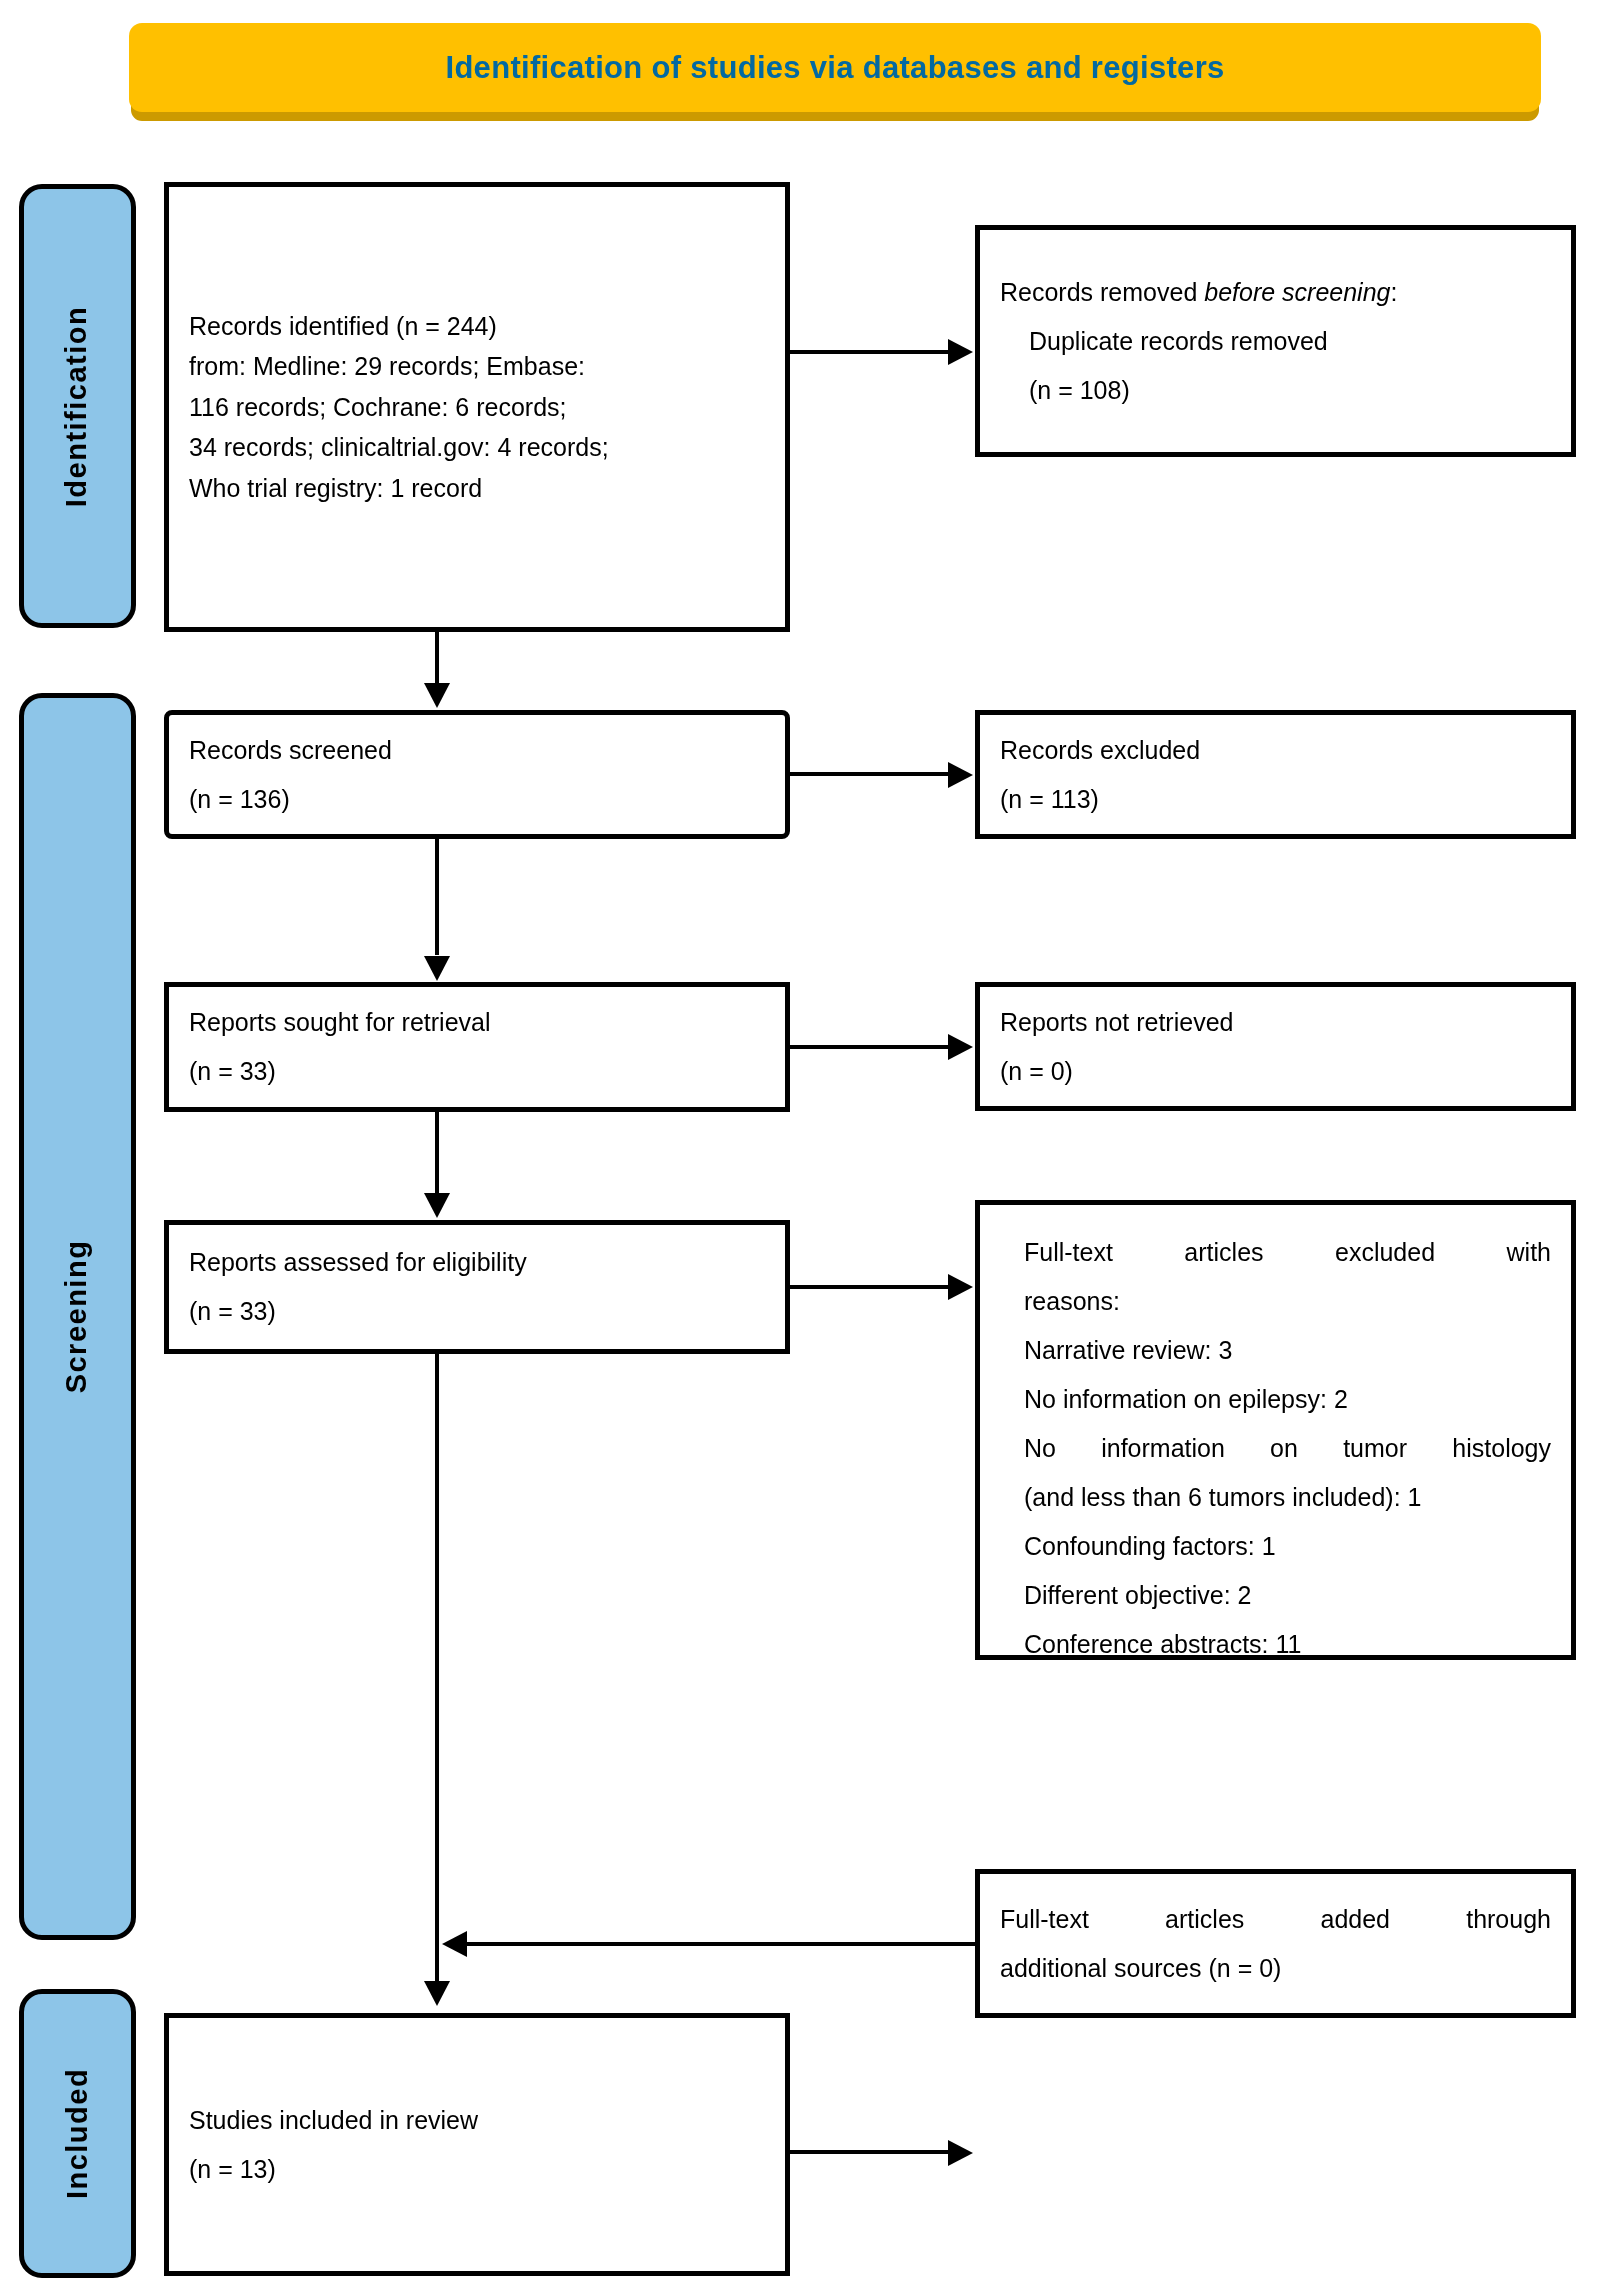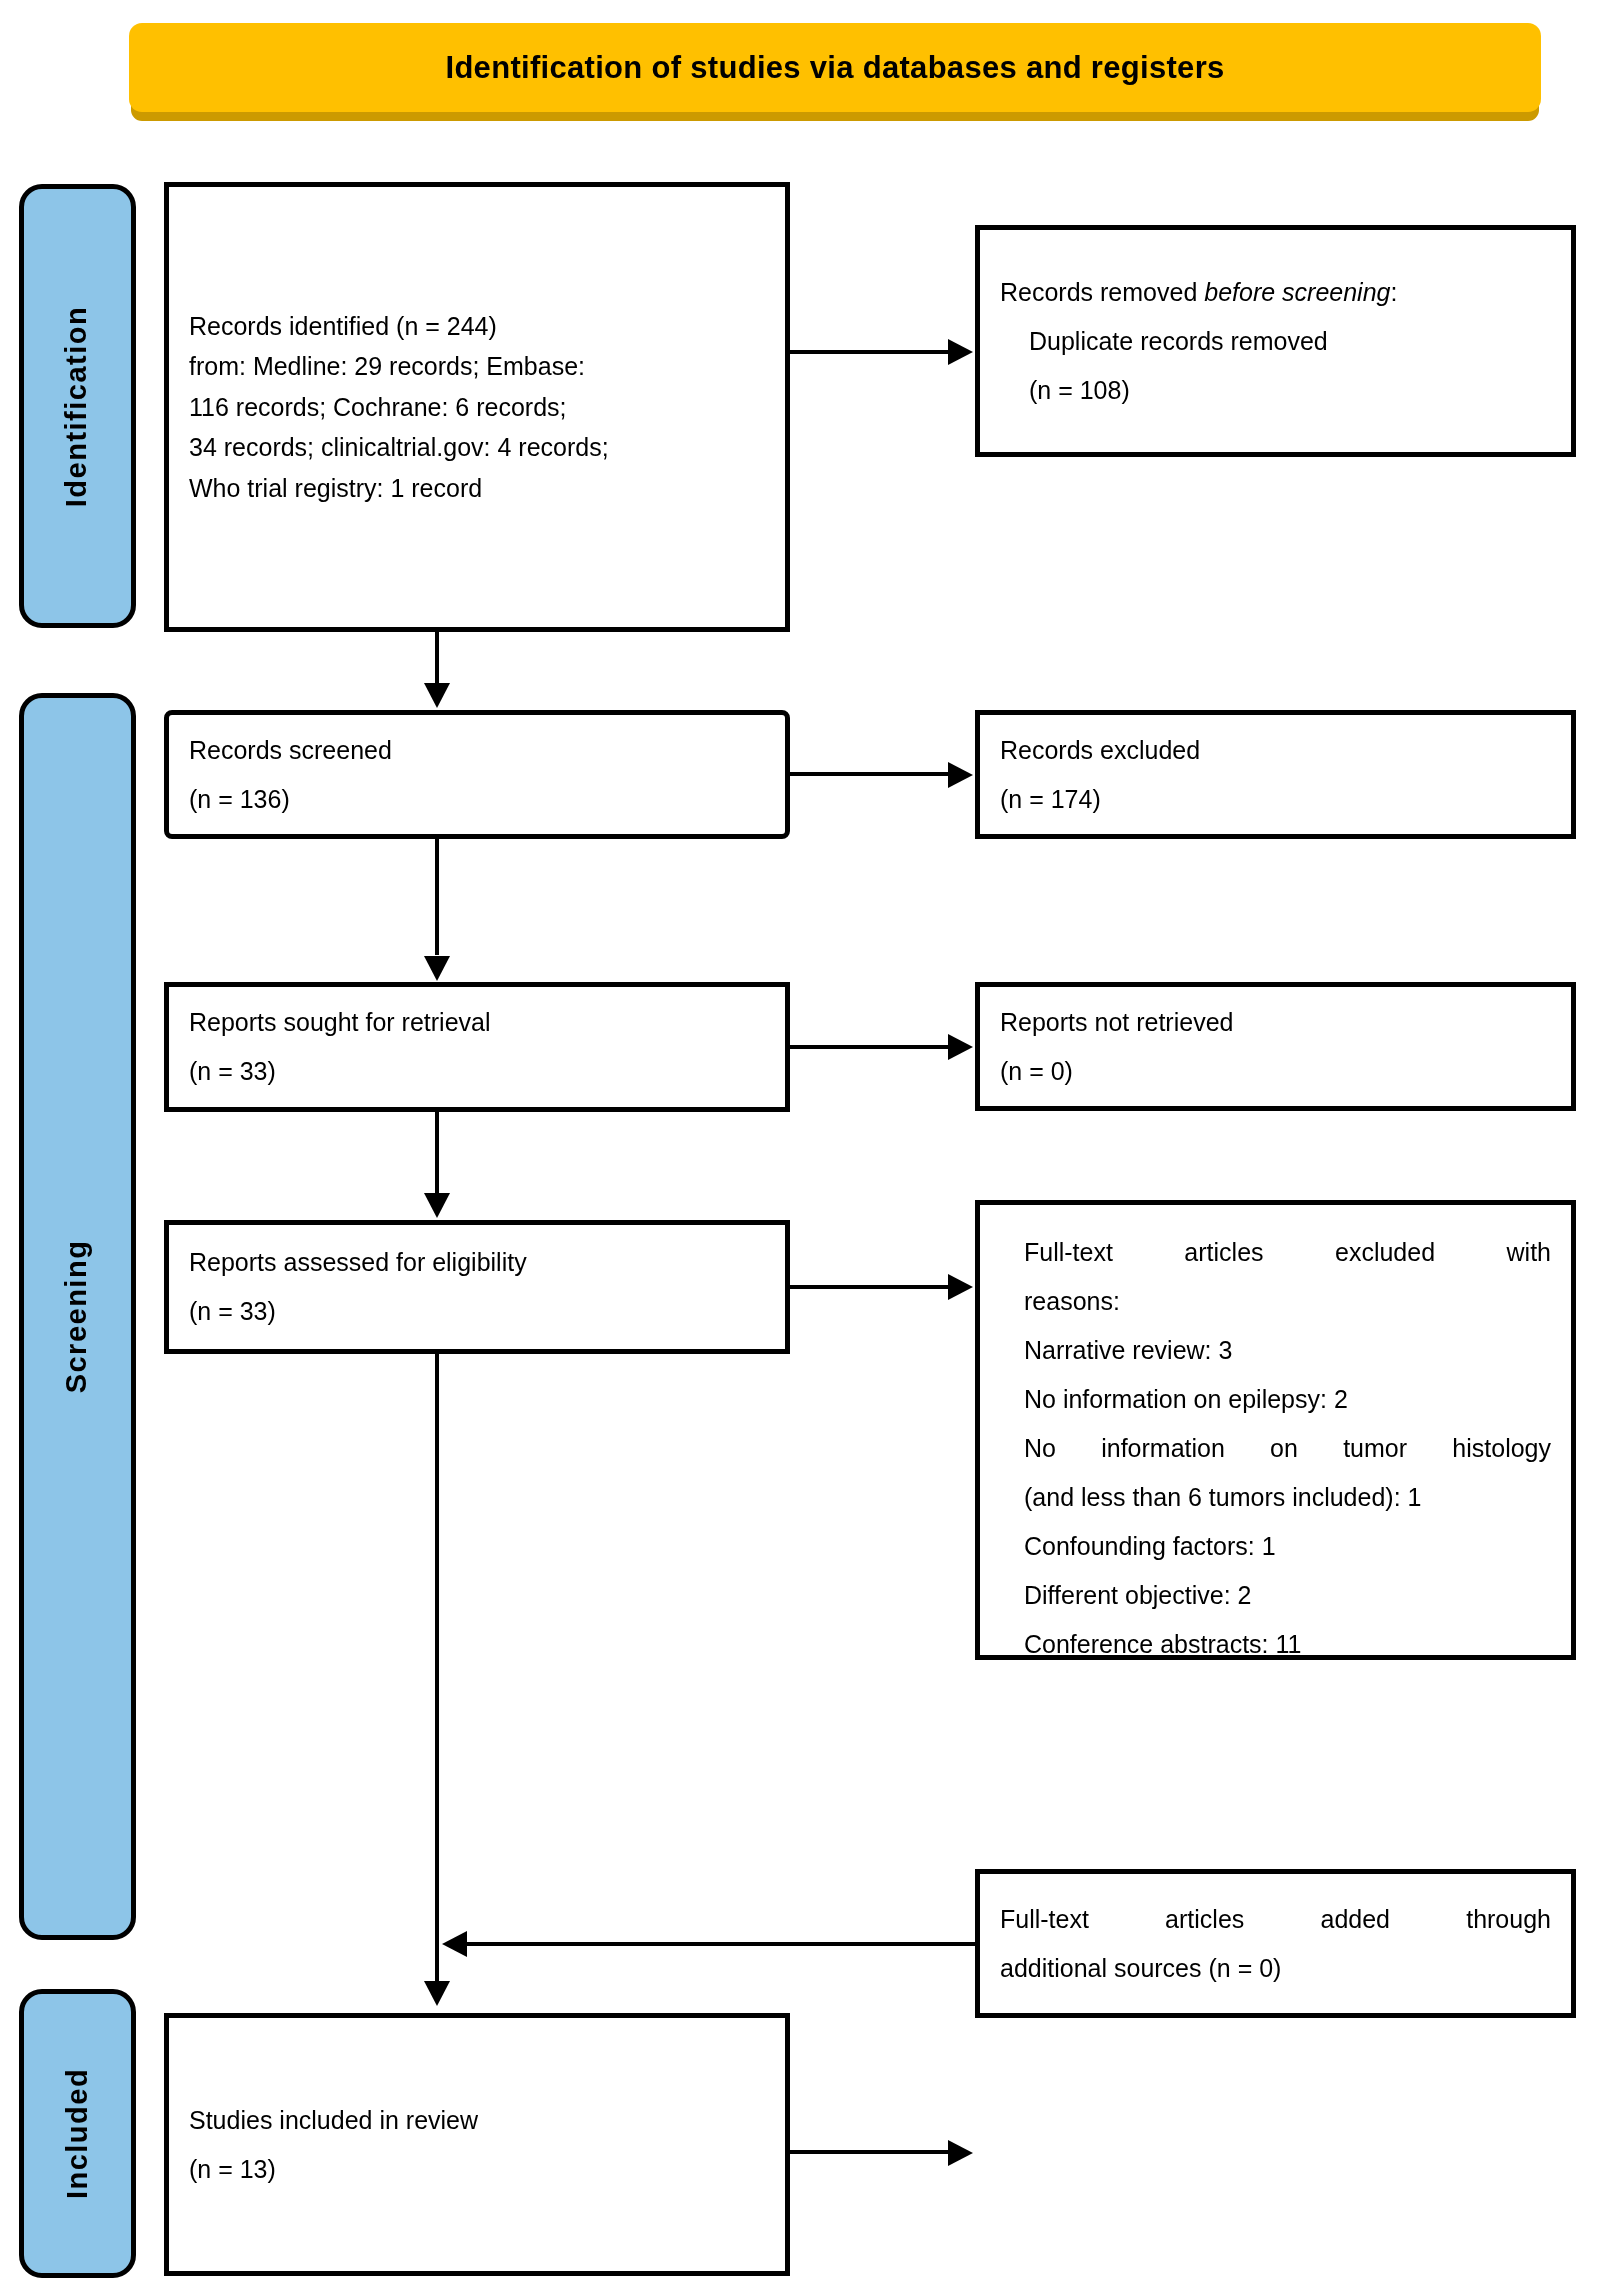--- a/index.html
+++ b/index.html
@@ -26,21 +26,21 @@
     background: #FFC000;
     border-radius: 13px;
     box-shadow: 0 11px 0 -2px #CC9A00;
     display: flex;
     align-items: center;
     justify-content: center;
   }
   .banner-title {
     font-size: 31px;
     font-weight: bold;
-    color: #000000;
+    color: #0369a1;
     letter-spacing: 0.3px;
     text-align: right;
   }
 
   
   .rail {
     position: absolute;
     background: #8DC5E8;
     border: 5.6px solid #000000;
     border-radius: 23px;
@@ -151,21 +151,21 @@
     <p class="indent">(n = 108)</p>
   </div>
 
   <div class="box" style="left:164px; top:710px; width:626px; height:129px;border-radius:8px;">
     <p>Records screened</p>
     <p>(n = 136)</p>
   </div>
 
   <div class="box" style="left:975px; top:710px; width:601px; height:129px;">
     <p>Records excluded</p>
-    <p>(n = 174)</p>
+    <p>(n = 113)</p>
   </div>
 
   <div class="box" style="left:164px; top:982px; width:626px; height:130px;">
     <p>Reports sought for retrieval</p>
     <p>(n = 33)</p>
   </div>
 
   <div class="box" style="left:975px; top:982px; width:601px; height:129px;">
     <p>Reports not retrieved</p>
     <p>(n = 0)</p>

